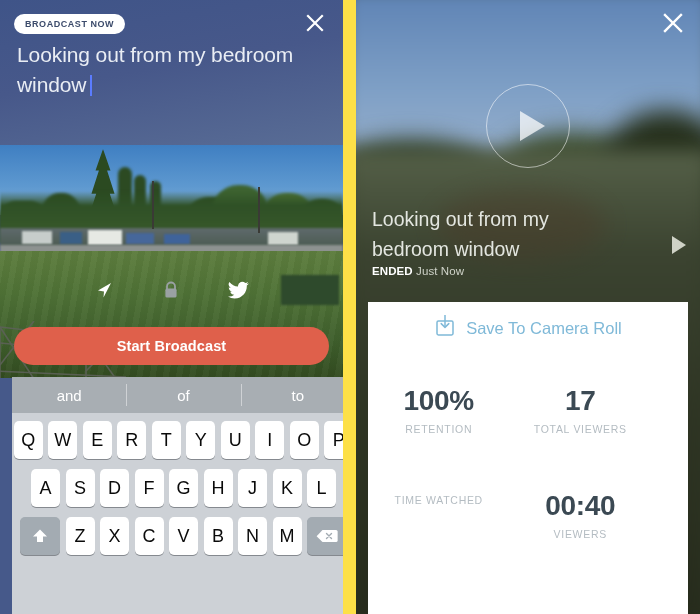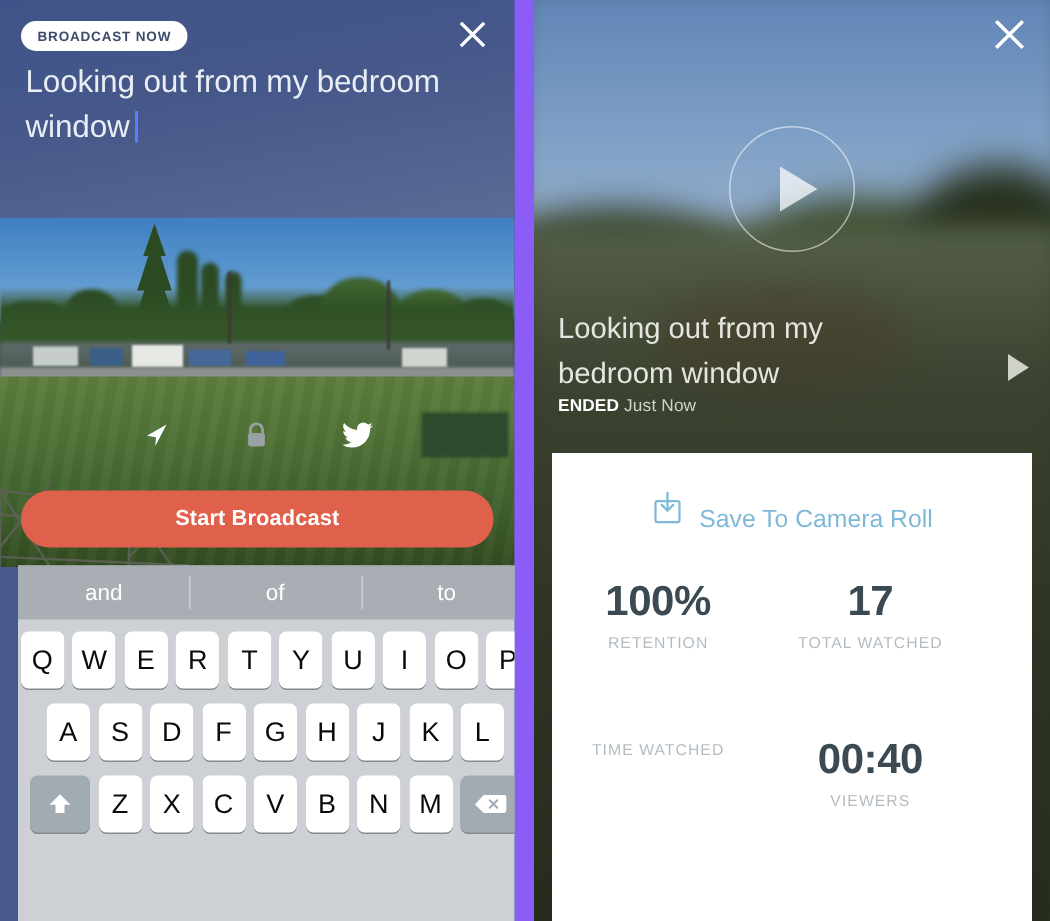--- a/index.html
+++ b/index.html
@@ -10,21 +10,21 @@
     height: 614px;
     overflow: hidden;
     font-family: "Liberation Sans", sans-serif;
     -webkit-font-smoothing: antialiased;
   }
 
   #root {
     position: relative;
     width: 700px;
     height: 614px;
-    background: #8b5cf6;
+    background: #fde047;
   }
 
   
   #left-panel {
     position: absolute;
     left: 0; top: 0;
     width: 343px;
     height: 614px;
     overflow: hidden;
     background: #46598a;
@@ -357,24 +357,24 @@
 
   .stats-card {
     position: absolute;
     left: 12px; top: 302px;
     width: 320px;
     height: 312px;
     background: #ffffff;
   }
   .save-row {
     display: flex;
-    align-items: flex-end;
+    align-items: center;
     justify-content: center;
     gap: 10px;
-    padding-top: 25px;
+    padding-top: 12px;
     cursor: pointer;
   }
   .save-row .lbl {
     color: #7fb9d8;
     font-size: 16.5px;
     font-weight: 300;
   }
   .stats-grid {
     position: absolute;
     left: 0; top: 68px;
@@ -588,21 +588,21 @@
       </div>
 
       <div class="stats-grid">
         <div class="stat-row">
           <div class="stat-cell">
             <div class="stat-val">100%</div>
             <div class="stat-lbl">RETENTION</div>
           </div>
           <div class="stat-cell">
             <div class="stat-val">17</div>
-            <div class="stat-lbl">TOTAL WATCHED</div>
+            <div class="stat-lbl">TOTAL VIEWERS</div>
           </div>
         </div>
         <div class="spacer-row"></div>
         <div class="stat-row">
           <div class="stat-cell">
             <div class="stat-lbl">TIME WATCHED</div>
           </div>
           <div class="stat-cell">
             <div class="stat-val">00:40</div>
             <div class="stat-lbl">VIEWERS</div>

